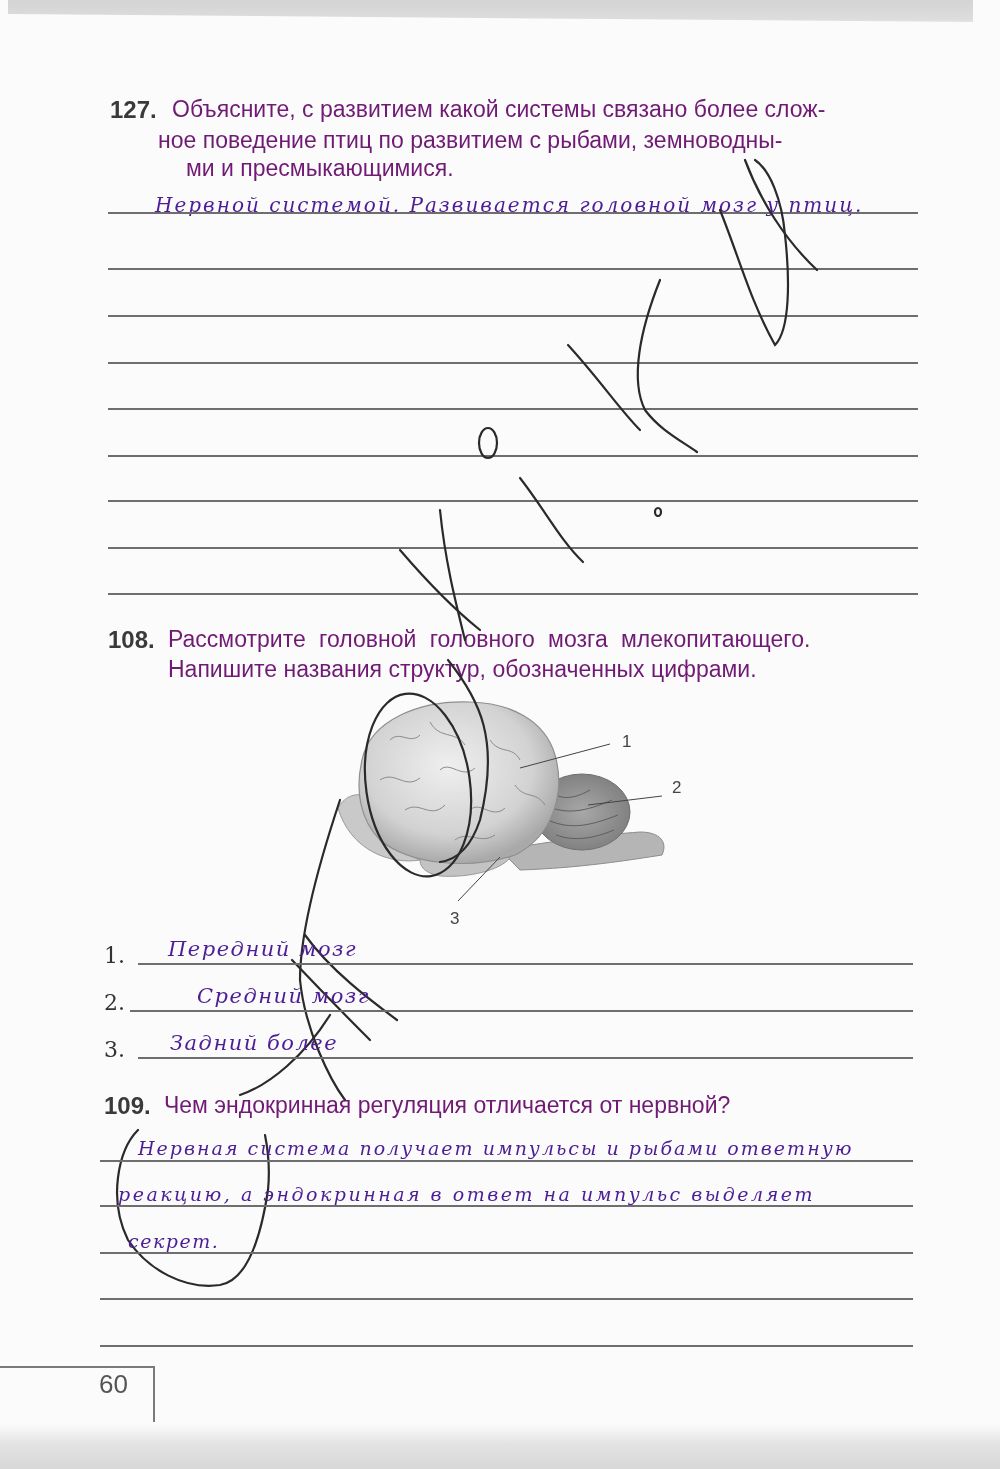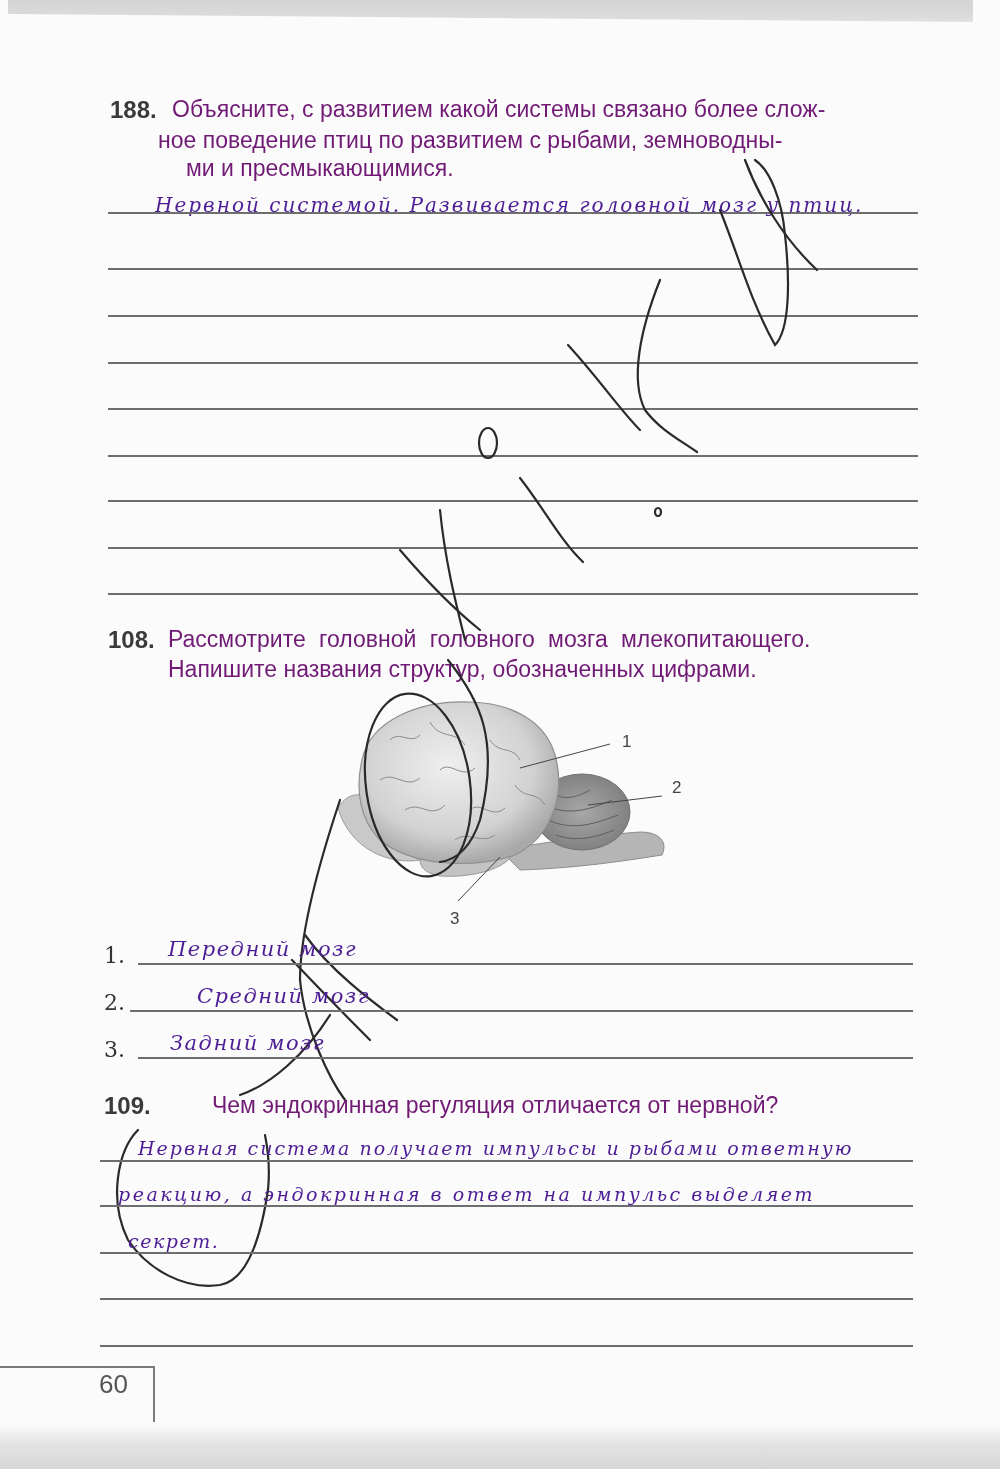--- a/index.html
+++ b/index.html
@@ -26,21 +26,21 @@
     .ans-num { position: absolute; font-family: "DejaVu Serif", serif; font-size: 22px; color: #333; }
     .label-num { position: absolute; font-size: 17px; color: #444; }
     .page-num { position: absolute; font-size: 26px; color: #555; }
     svg { position: absolute; left: 0; top: 0; overflow: visible; }
   </style>
 </head>
 <body>
 
 <div class="scan-top"></div>
 
-<div class="q-num" style="left:110px; top:96px;">188.</div>
+<div class="q-num" style="left:110px; top:96px;">127.</div>
 <div class="q-text" style="left:172px; top:94px;">
   <div>Объясните, с развитием какой системы связано более слож-</div>
 </div>
 <div class="q-text" style="left:158px; top:125px;">ное поведение птиц по развитием с рыбами, земноводны-</div>
 <div class="q-text" style="left:158px; top:153px;margin-left:28px;">ми и пресмыкающимися.</div>
 
 <div class="hw" style="left:155px; top:193px; font-size:20px; letter-spacing:2px;">Нервной системой. Развивается головной мозг у птиц.</div>
 
 <div class="rule" style="left:108px; top:212px; width:810px;"></div>
 <div class="rule" style="left:108px; top:268px; width:810px;"></div>
@@ -111,25 +111,25 @@
 
 <div class="ans-num" style="left:104px; top:943px;">1.</div>
 <div class="hw" style="left:168px; top:937px;">Передний мозг</div>
 <div class="rule" style="left:138px; top:963px; width:775px;"></div>
 
 <div class="ans-num" style="left:104px; top:990px;">2.</div>
 <div class="hw" style="left:170px; top:984px;margin-left:27px;">Средний мозг</div>
 <div class="rule" style="left:130px; top:1010px; width:783px;"></div>
 
 <div class="ans-num" style="left:104px; top:1037px;">3.</div>
-<div class="hw" style="left:170px; top:1031px;">Задний мозг</div>
+<div class="hw" style="left:170px; top:1031px;">Задний более</div>
 <div class="rule" style="left:138px; top:1057px; width:775px;"></div>
 
 <div class="q-num" style="left:104px; top:1092px;">109.</div>
-<div class="q-text" style="left:164px; top:1090px;margin-left:48px;">Чем эндокринная регуляция отличается от нервной?</div>
+<div class="q-text" style="left:164px; top:1090px;">Чем эндокринная регуляция отличается от нервной?</div>
 
 <div class="hw" style="left:138px; top:1137px; font-size:19px; letter-spacing:2px;">Нервная система получает импульсы и рыбами ответную</div>
 <div class="rule" style="left:100px; top:1160px; width:813px;"></div>
 <div class="hw" style="left:118px; top:1183px; font-size:19px; letter-spacing:2.5px;">реакцию, а эндокринная в ответ на импульс выделяет</div>
 <div class="rule" style="left:100px; top:1205px; width:813px;"></div>
 <div class="hw" style="left:128px; top:1230px; font-size:19px;">секрет.</div>
 <div class="rule" style="left:100px; top:1252px; width:813px;"></div>
 <div class="rule" style="left:100px; top:1298px; width:813px;"></div>
 <div class="rule" style="left:100px; top:1345px; width:813px;"></div>
 

